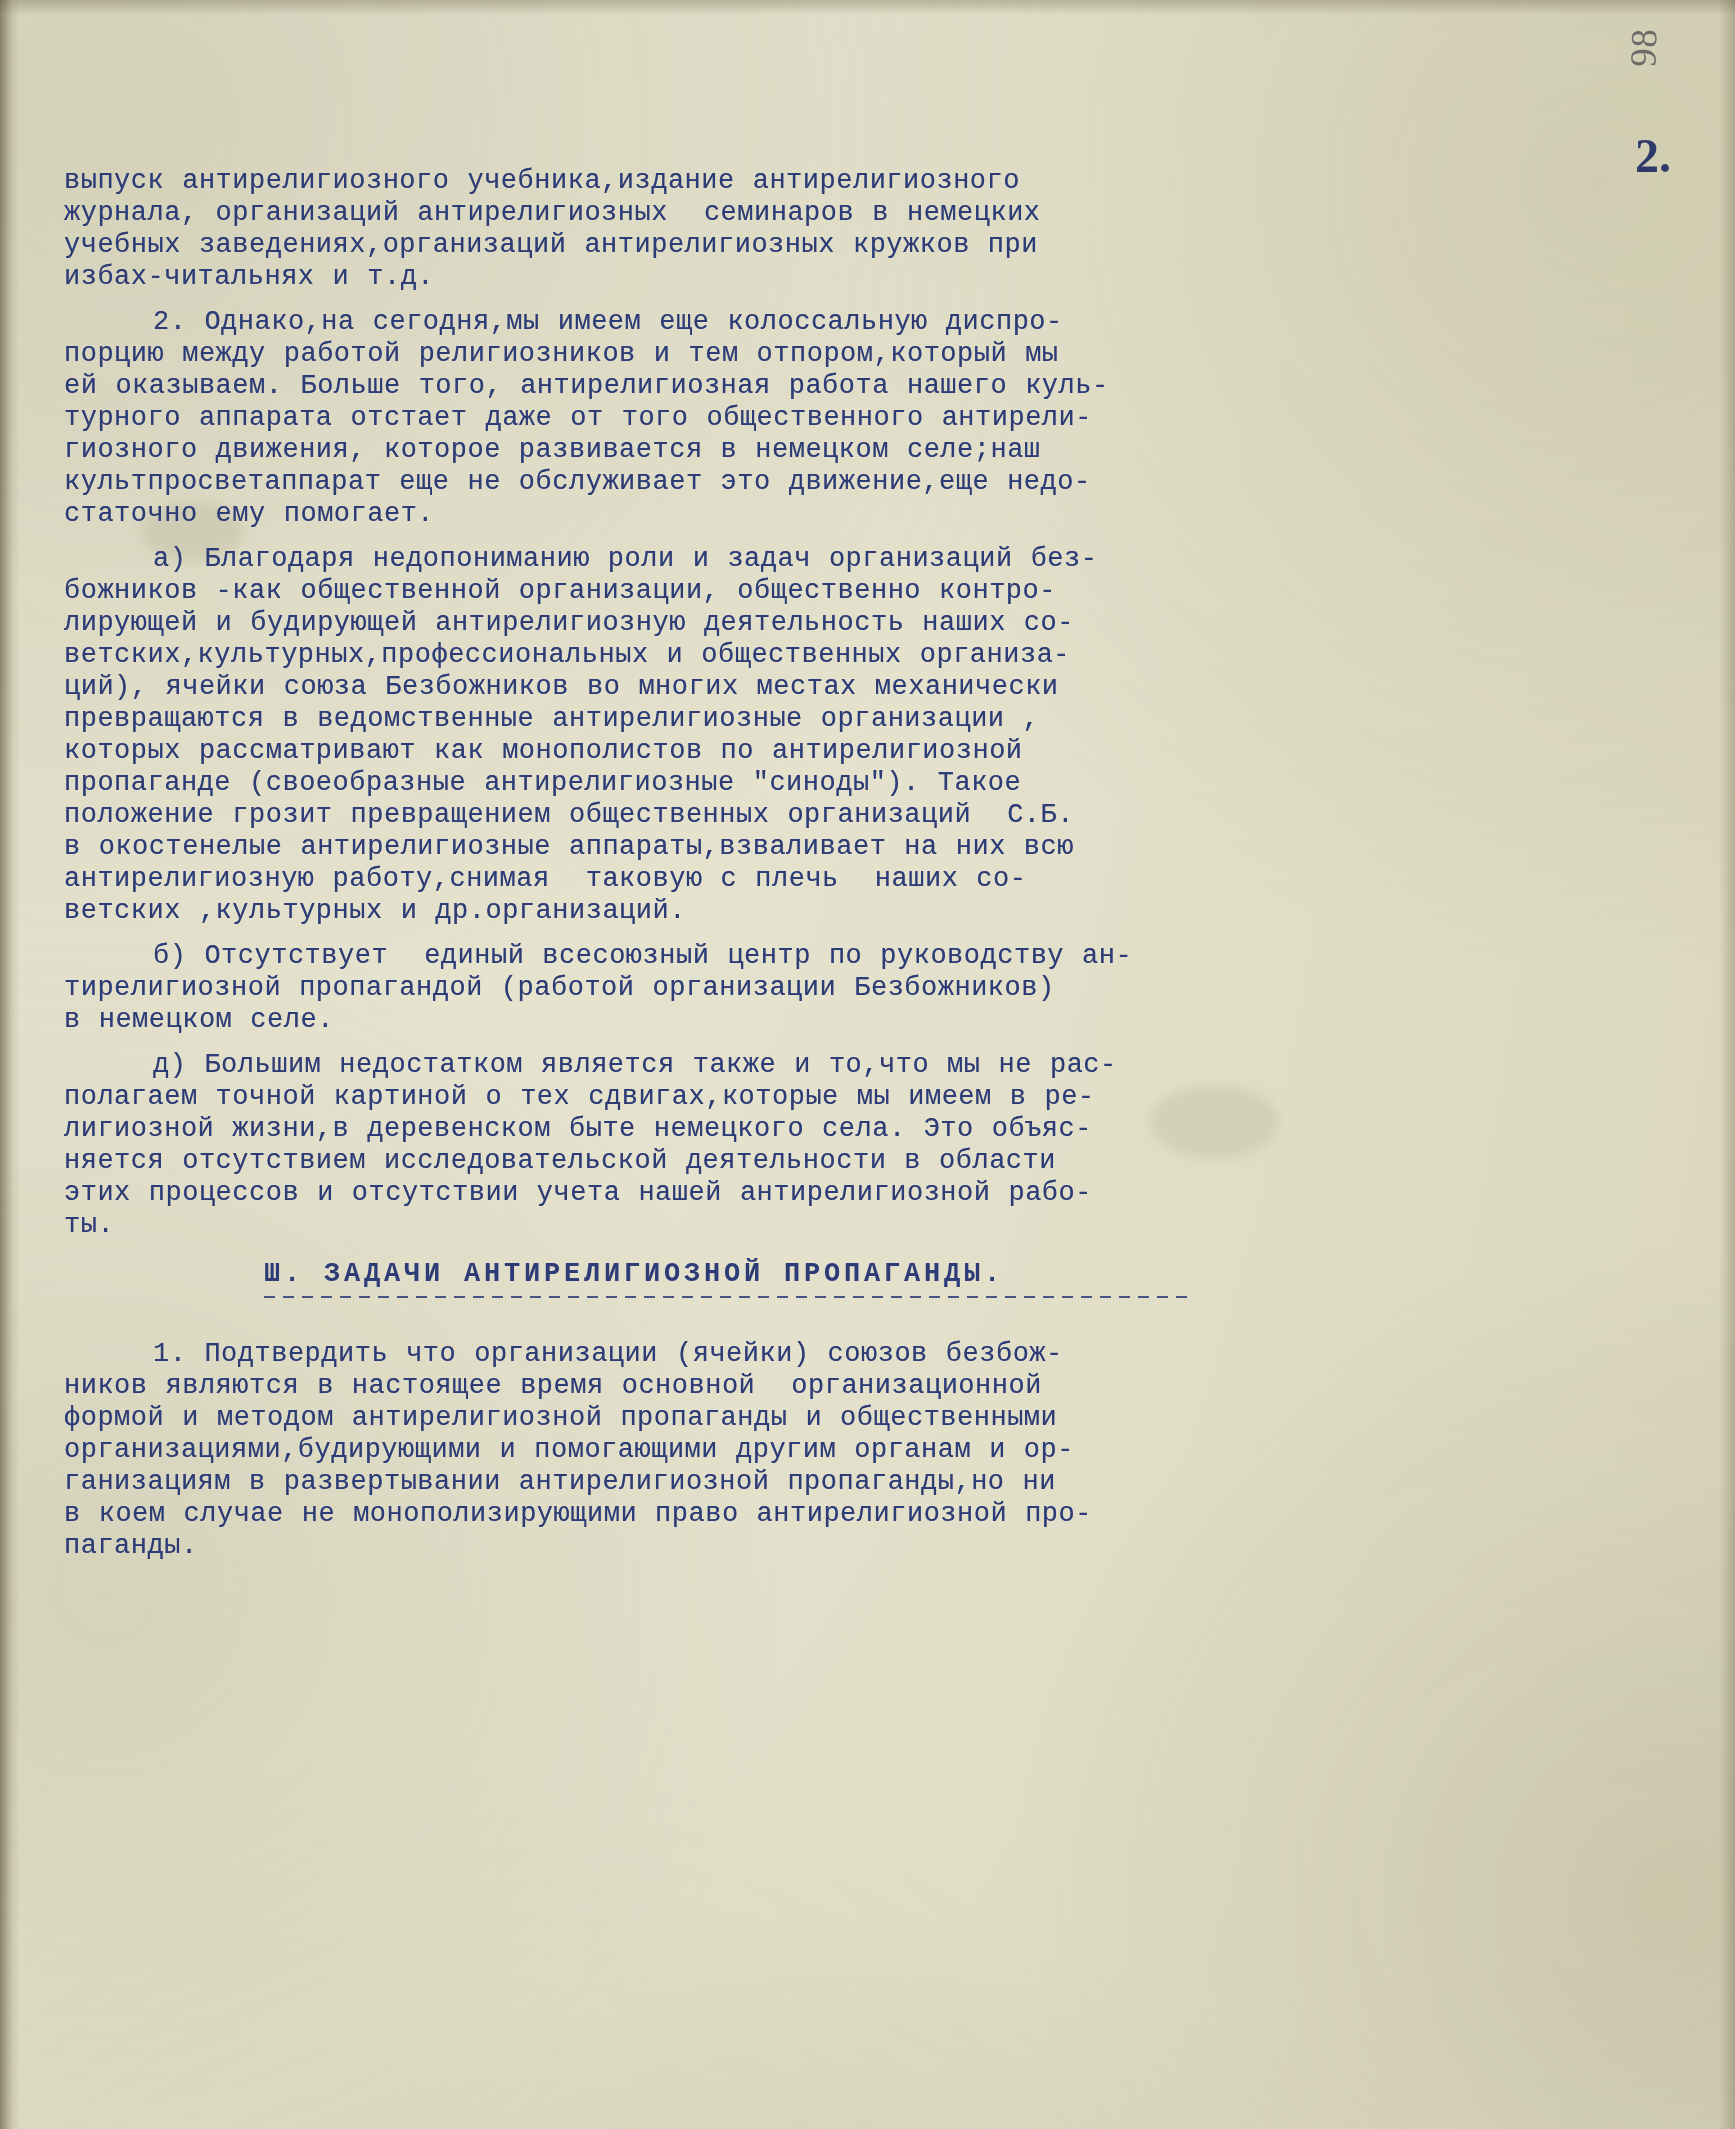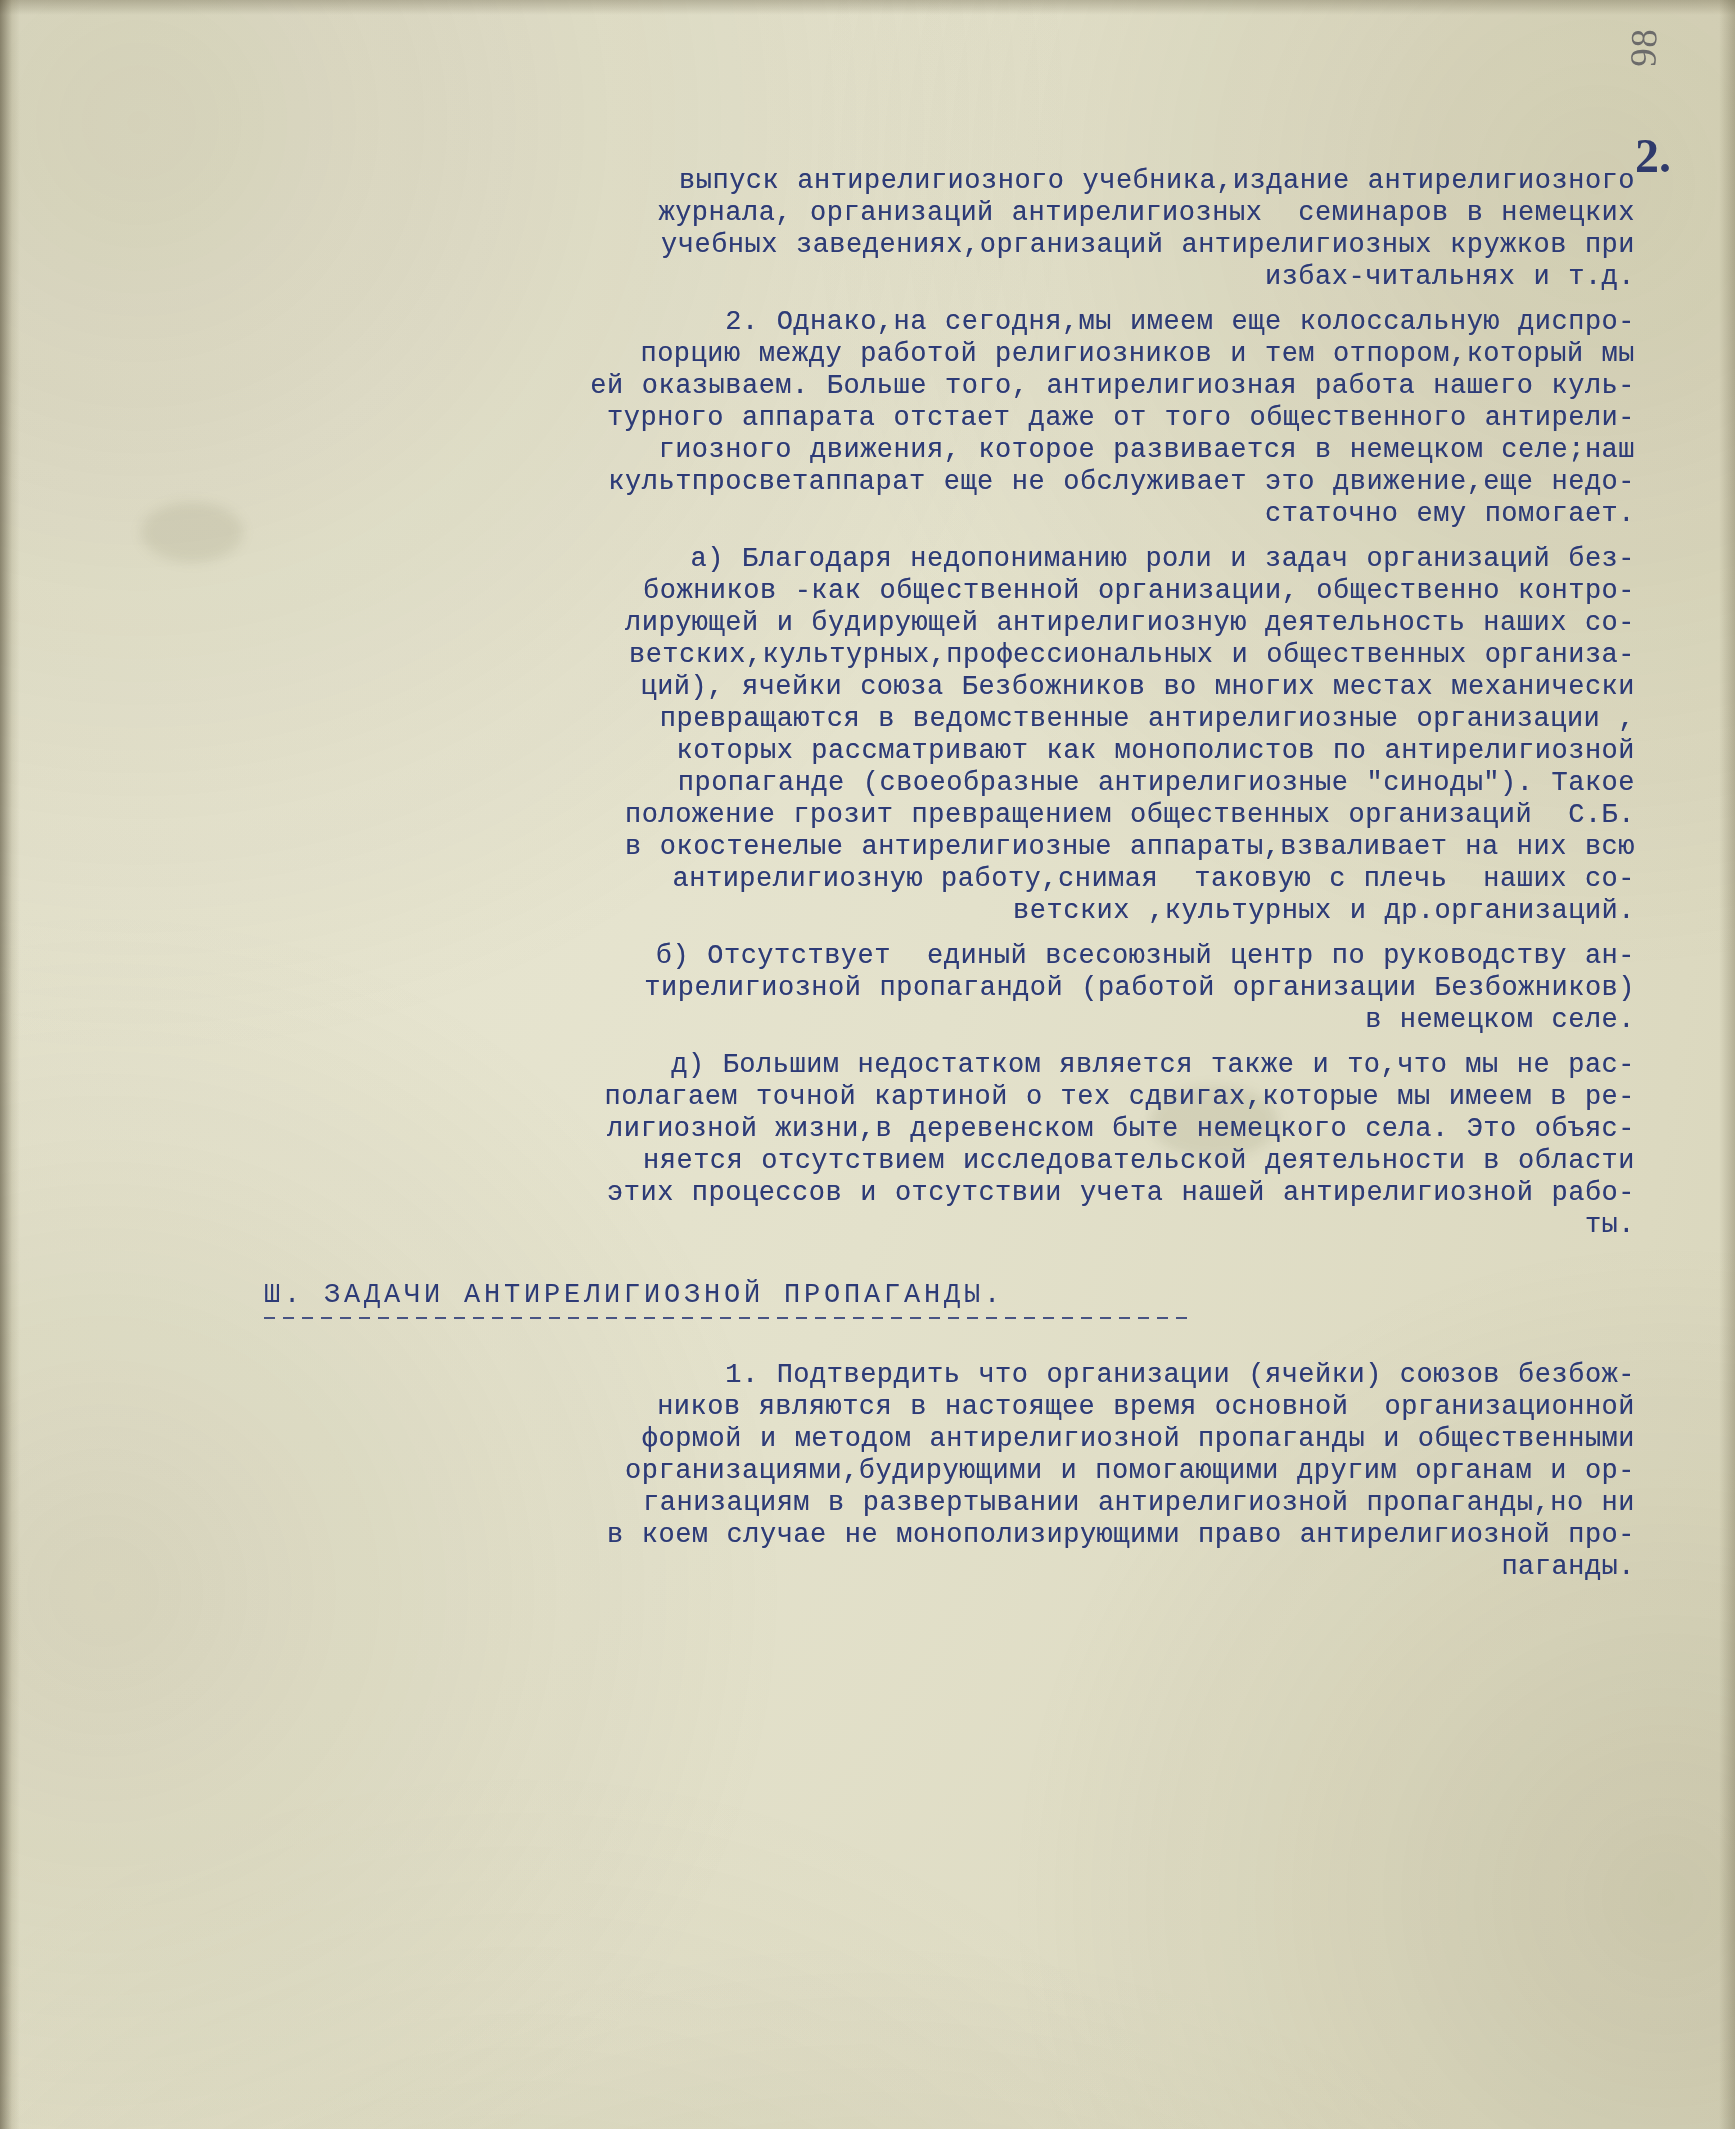--- a/index.html
+++ b/index.html
@@ -93,37 +93,36 @@
 
   p.para {
     margin: 0 0 0 0;
     font-size: 27px;
     line-height: 1.185;
     letter-spacing: 0.5px;
     color: #2d3b77;
     text-shadow: 0 0 0.5px rgba(45,59,119,0.5);
     white-space: pre-wrap;
     word-spacing: 1.3px;
-    text-align: right;
   }
   p.para + p.para {
     margin-top: 13px;
   }
   p.indent {
     text-indent: 89px;
   }
 
   .section-heading {
-    margin: 37px 0 0 0;
+    margin: 16px 0 0 0;
     text-indent: 200px;
     font-size: 27px;
     letter-spacing: 3.8px;
     line-height: 1.2;
     color: #2d3b77;
-    font-weight: 400;
+    font-weight: 700;
   }
   .heading-rule {
     margin: 6px 0 0 200px;
     width: 928px;
     height: 2.6px;
     background:
       repeating-linear-gradient(to right,
         #2d3b77 0px, #2d3b77 11px,
         rgba(0,0,0,0) 11px, rgba(0,0,0,0) 19px);
     opacity: 0.85;

